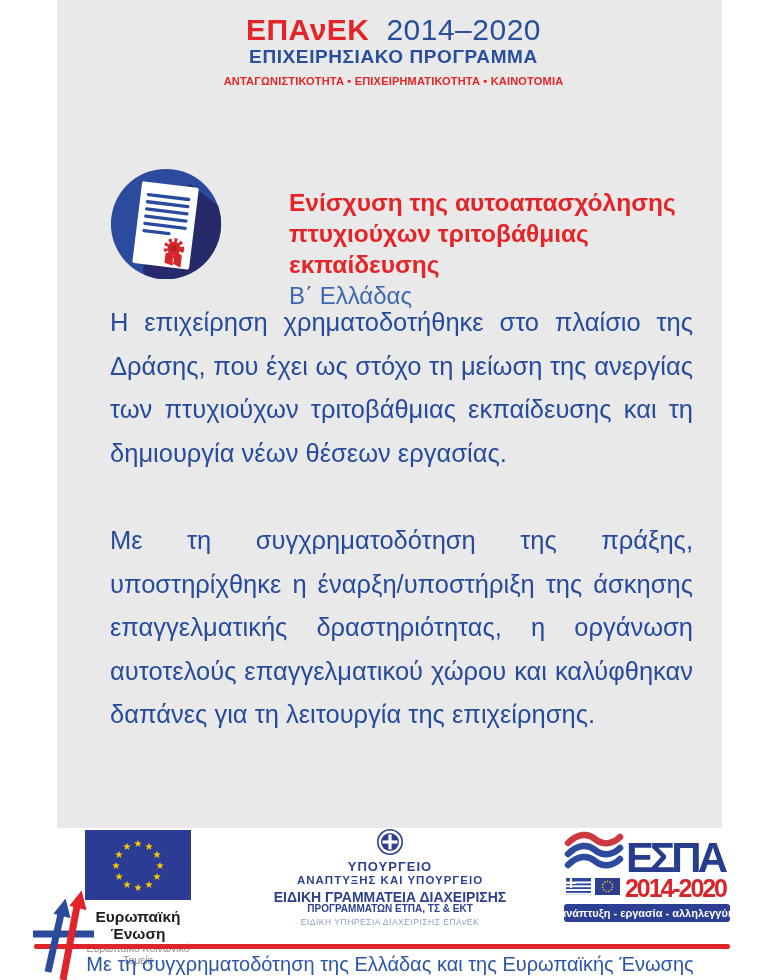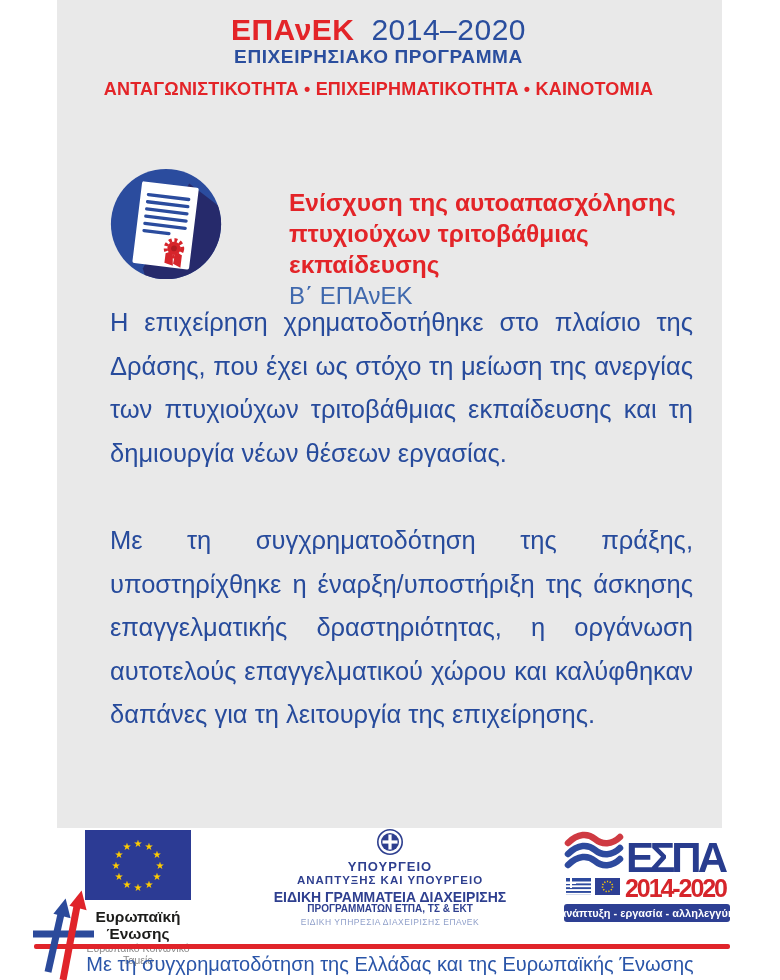--- a/index.html
+++ b/index.html
@@ -3,26 +3,26 @@
 <meta charset="utf-8">
 <style>
   html,body{margin:0;padding:0;background:#ffffff;}
   .poster{
     position:relative;width:780px;height:980px;background:#ffffff;overflow:hidden;
     font-family:"Liberation Sans", sans-serif;
   }
   .gray-panel{position:absolute;left:57px;top:0;width:665px;height:828px;background:#e9e9e9;}
 
   
-  .hdr{position:absolute;left:46px;top:14px;width:665px;text-align:center;}
+  .hdr{position:absolute;left:61px;top:14px;width:665px;text-align:center;}
   .hdr-line1{font-size:30px;font-weight:bold;letter-spacing:0.5px;line-height:32px;}
   .hdr-line1 .prog{color:#e32428;}
   .hdr-line1 .years{color:#2a4e9e;font-weight:normal;margin-left:8px;}
   .hdr-line2{font-size:19px;font-weight:bold;color:#2a4e9e;letter-spacing:0.6px;line-height:22px;}
-  .hdr-line3{font-size:18px;font-weight:bold;color:#e32428;letter-spacing:0.2px;line-height:20px;margin-top:11px;}
+  .hdr-line3{font-size:11px;font-weight:bold;color:#e32428;letter-spacing:0.2px;line-height:20px;margin-top:3px;}
 
   
   .action-row{position:absolute;left:108px;top:166px;width:600px;display:flex;gap:44px;}
   .doc-badge{width:116px;height:116px;flex:0 0 aupx;}
   .action-text{margin-left:21px;padding-top:21px;}
   .action-title{font-size:24.5px;font-weight:bold;color:#e32428;line-height:31px;}
   .action-sub{font-size:24px;color:#3f68ad;line-height:31px;}
 
   
   .body-copy{position:absolute;left:110px;top:301px;width:583px;color:#274b9c;
@@ -94,21 +94,21 @@
               <circle r="6.8" fill="#d6252b"></circle>
               <circle r="3" fill="#b01d22"></circle>
             </g>
           </g>
         </g>
       </svg>
     </div>
     <div class="action-text">
       <div class="action-title">Ενίσχυση της αυτοαπασχόλησης</div>
       <div class="action-title">πτυχιούχων τριτοβάθμιας εκπαίδευσης</div>
-      <div class="action-sub">Β΄ ΕΠΑνΕΚ</div>
+      <div class="action-sub">Β΄ Ελλάδας</div>
     </div>
   </div>
 
   <div class="body-copy">
     <p>Η επιχείρηση χρηματοδοτήθηκε στο πλαίσιο της Δράσης, που έχει ως στόχο τη μείωση της ανεργίας των πτυχιούχων τριτοβάθμιας εκπαίδευσης και τη δημιουργία νέων θέσεων εργασίας.</p>
     <p>Με τη συγχρηματοδότηση της πράξης, υποστηρίχθηκε η έναρξη/υποστήριξη της άσκησης επαγγελματικής δραστηριότητας, η οργάνωση αυτοτελούς επαγγελματικού χώρου και καλύφθηκαν δαπάνες για τη λειτουργία της επιχείρησης.</p>
   </div>
 
   <div class="footer">
 
@@ -125,21 +125,21 @@
               <text x="64" y="58">★</text>
             <text x="53" y="61">★</text>
               <text x="42" y="58">★</text>
               <text x="34" y="50">★</text>
             <text x="31" y="39">★</text>
               <text x="34" y="28">★</text>
               <text x="42" y="20">★</text>
           </g>
         </svg>
       </span>
-      <div class="eu-name">Ευρωπαϊκή Ένωσης</div>
+      <div class="eu-name">Ευρωπαϊκή Ένωση</div>
       <div class="eu-fund">Ευρωπαϊκό Κοινωνικό Ταμείο</div>
     </div>
 
     <div class="ministry-block">
       <span>
         <svg width="28" height="28" viewBox="0 0 28 28">
           <circle cx="14" cy="14" r="12.2" fill="none" stroke="#2e3f8f" stroke-width="1.6"></circle>
           <circle cx="14" cy="14" r="9" fill="#2e3f8f"></circle>
           <rect x="12.4" y="6.5" width="3.2" height="15" fill="#ffffff"></rect>
           <rect x="6.5" y="12.4" width="15" height="3.2" fill="#ffffff"></rect>

